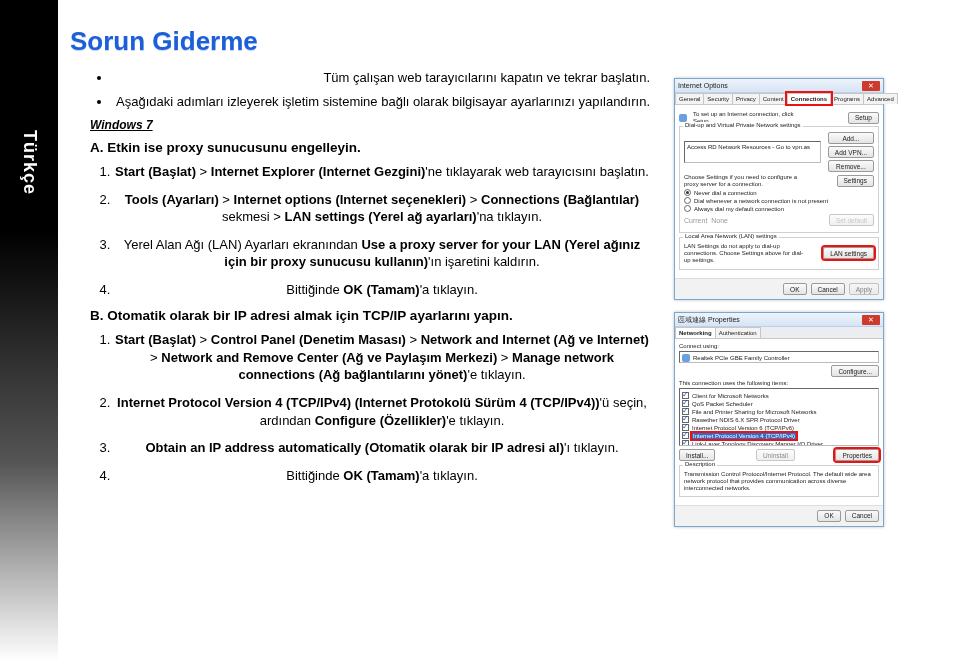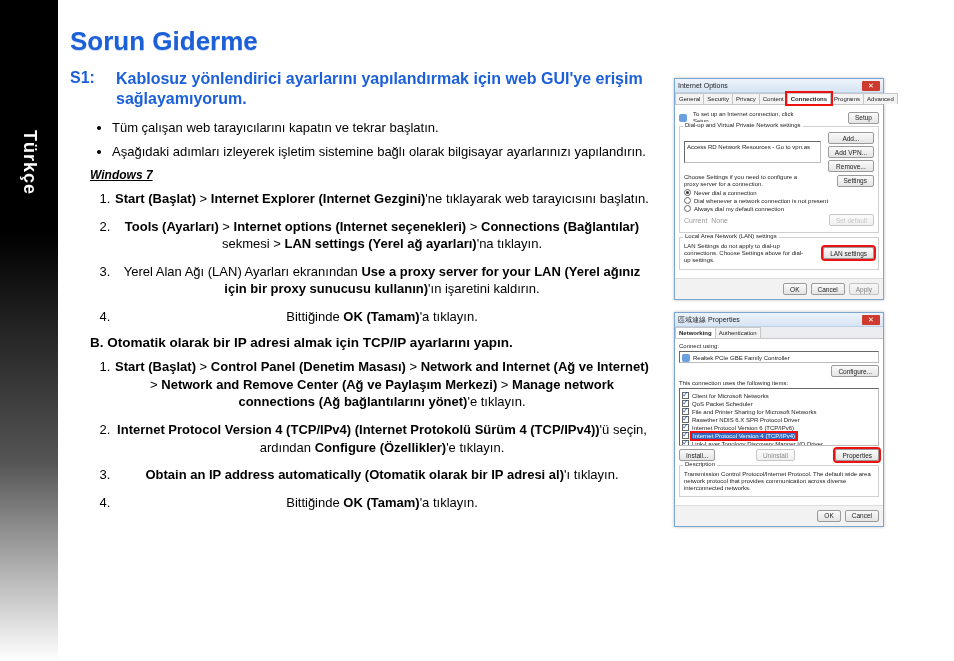--- a/index.html
+++ b/index.html
@@ -41,21 +41,21 @@
     color: #1b5fd9;
     font-size: 26px;
     font-weight: 800;
     text-shadow: 0 1px 0 #c9d7f5;
     margin-bottom: 12px;
   }
   .s1-row { display: flex; gap: 12px; margin-bottom: 10px; }
   .s1-label { color: #1b5fd9; font-weight: 700; font-size: 16px; flex: 0 0 34px; }
   .s1-text  { color: #1b5fd9; font-weight: 700; font-size: 16px; line-height: 1.25; }
   ul.bullets { list-style: disc; padding-left: 42px; margin-bottom: 8px; }
-  ul.bullets li { margin-bottom: 6px; line-height: 1.35; }
+  ul.bullets li { margin-bottom: 6px; line-height: 1.35; text-align: right; }
   .subhead {
     margin: 6px 0 8px 20px;
     font-weight: 700;
     font-style: italic;
     text-decoration: underline;
     font-size: 12px;
   }
   .sec-title { font-weight: 700; margin: 8px 0 8px 20px; font-size: 13.5px; }
   ol.steps { list-style: decimal; padding-left: 44px; }
   ol.steps li { margin-bottom: 10px; line-height: 1.35; text-align: center; }
@@ -121,32 +121,29 @@
 </head>
 <body>
 
 <div class="side-tab">
   <span>Türkçe</span>
 </div>
 
 <div class="content">
   <h1>Sorun Giderme</h1>
 
-  <div class="s1-row">
-    <div class="s1-label">S1:</div>
-    <div class="s1-text">Kablosuz yönlendirici ayarlarını yapılandırmak için web GUI'ye erişim sağlayamıyorum.</div>
-  </div>
 
   <ul class="bullets">
     <li>Tüm çalışan web tarayıcılarını kapatın ve tekrar başlatın.</li>
     <li>Aşağıdaki adımları izleyerek işletim sistemine bağlı olarak bilgisayar ayarlarınızı yapılandırın.</li>
   </ul>
 
   <div class="subhead">Windows 7</div>
 
+  <div class="sec-title">A.  Etkin ise proxy sunucusunu engelleyin.</div>
   <ol class="steps">
     <li>
       <b>Start (Başlat)</b><span> &gt; </span><b>Internet Explorer (Internet Gezgini)</b><span>'ne tıklayarak web tarayıcısını başlatın.</span>
     </li>
     <li>
       <b>Tools (Ayarları)</b><span> &gt; </span><b>Internet options (Internet seçenekleri)</b><span> &gt; </span><b>Connections (Bağlantılar)</b><span> sekmesi &gt; </span><b>LAN settings (Yerel ağ ayarları)</b><span>'na tıklayın.</span>
     </li>
     <li>
       <span>Yerel Alan Ağı (LAN) Ayarları ekranından </span><b>Use a proxy server for your LAN (Yerel ağınız için bir proxy sunucusu kullanın)</b><span>'ın işaretini kaldırın.</span>
     </li>

